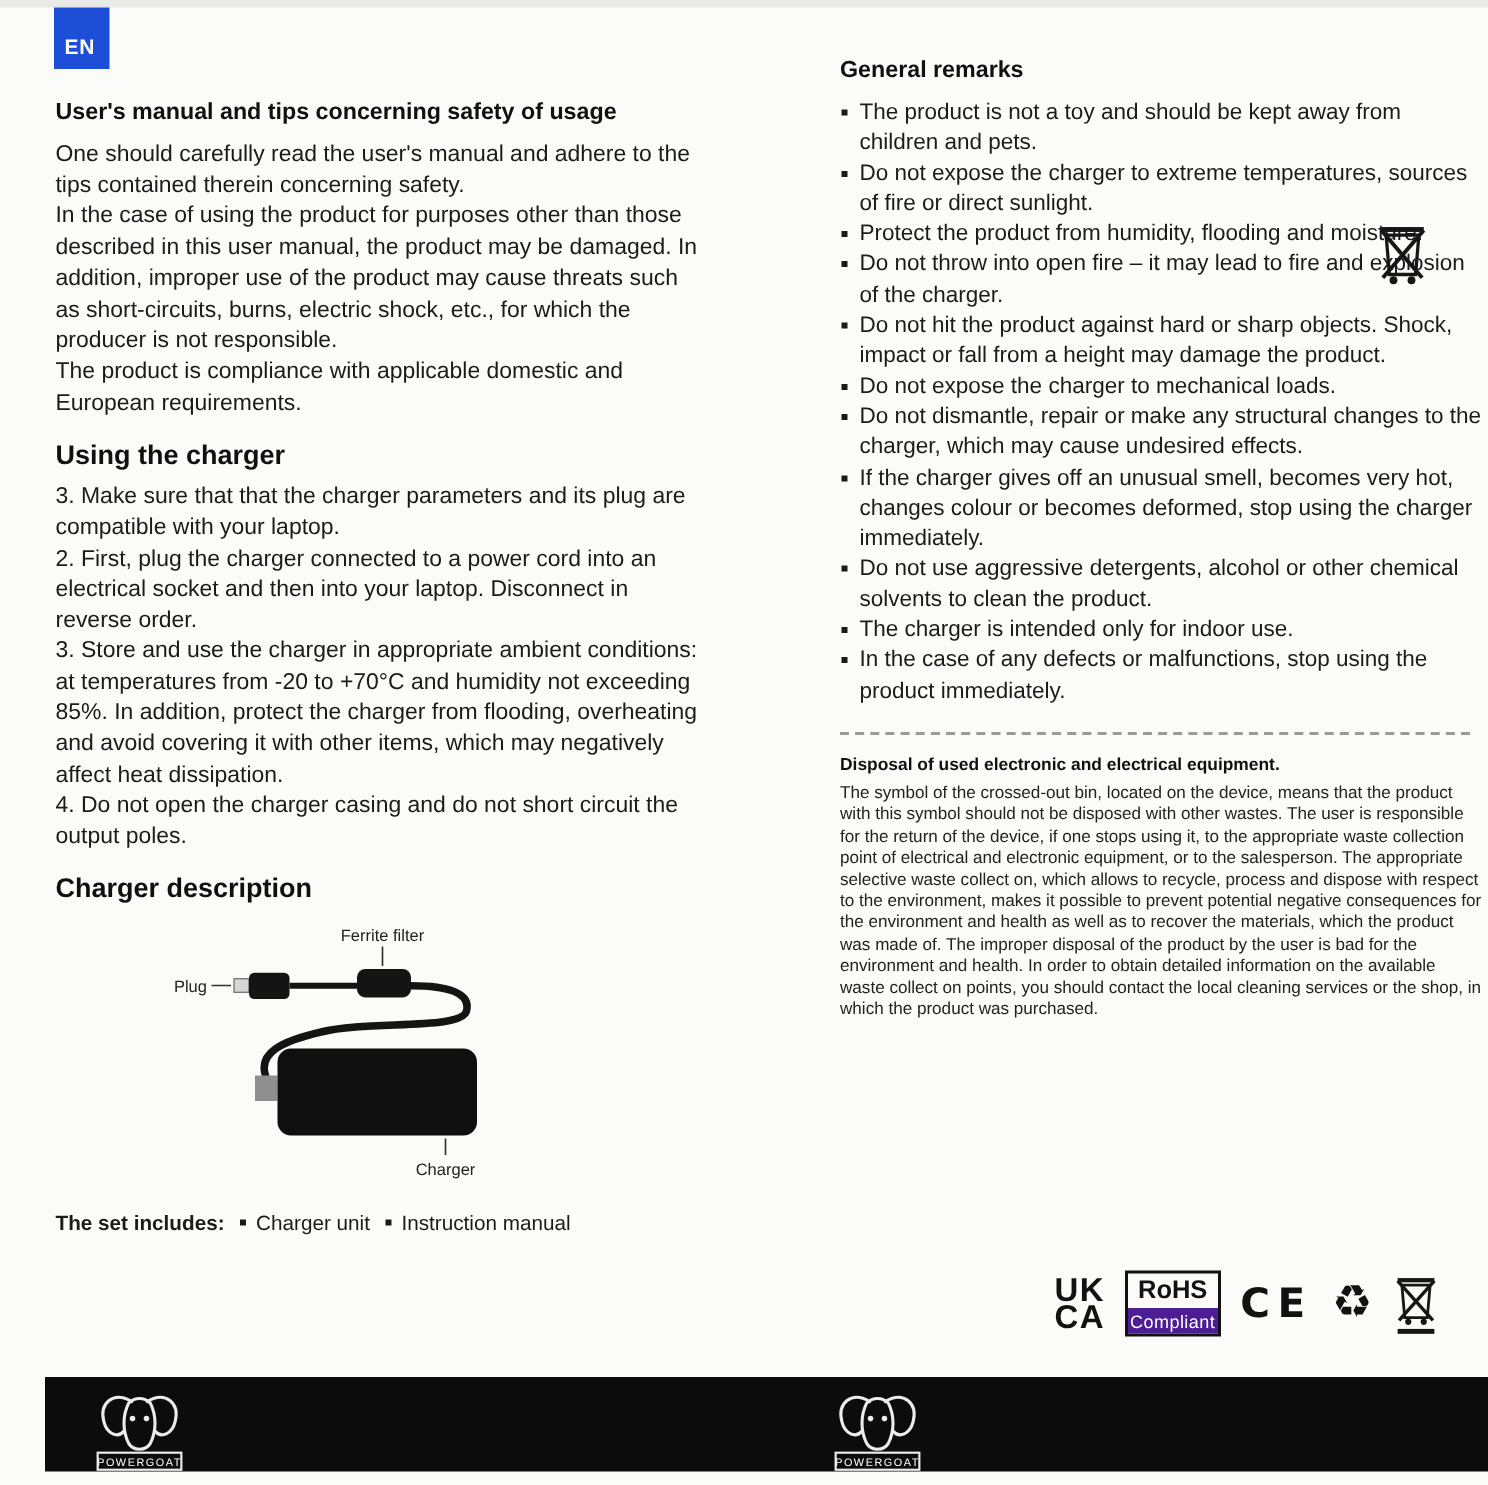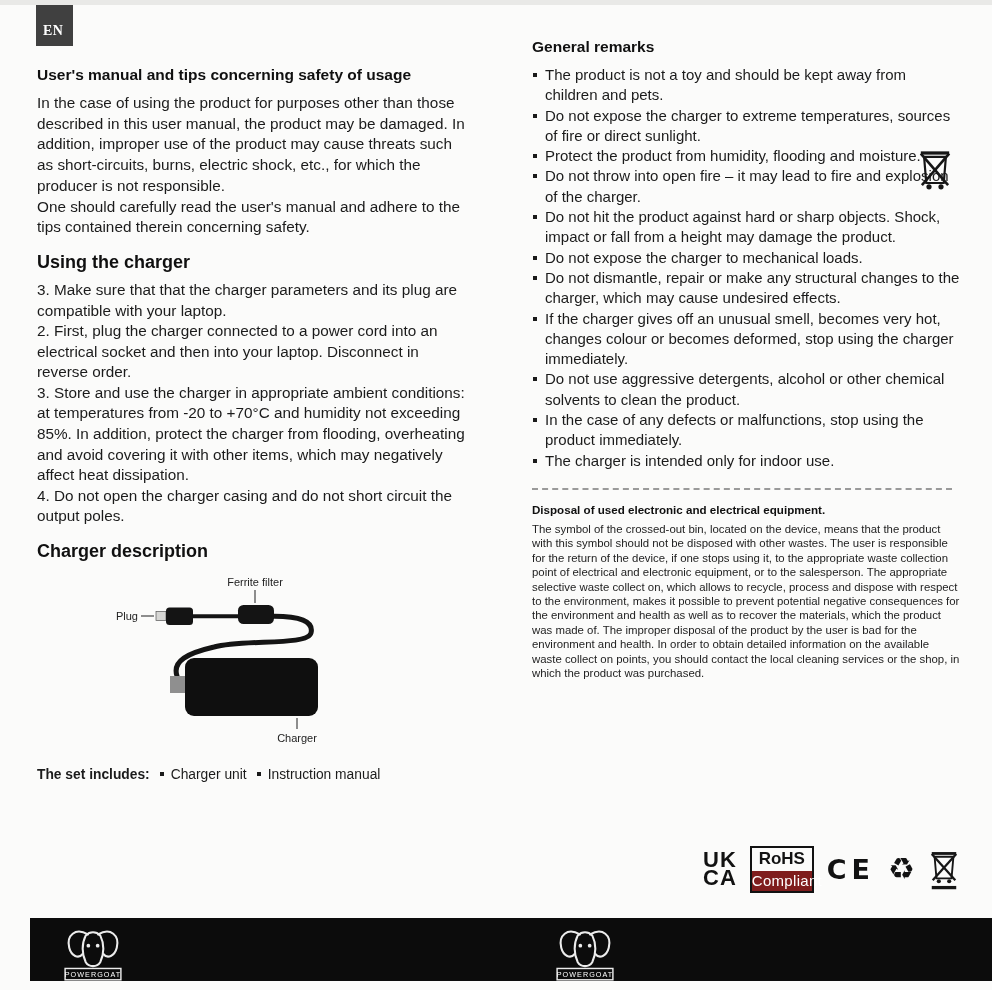--- a/index.html
+++ b/index.html
@@ -4,50 +4,50 @@
 <style>
   html,body{margin:0;padding:0;}
   body{
     width:992px;height:990px;position:relative;overflow:hidden;
     background:#fbfbfa;color:#1b1b1b;
     font-family:"Liberation Sans", sans-serif;
     -webkit-font-smoothing:antialiased;
   }
   .top-edge{position:absolute;left:0;top:0;width:992px;height:5px;background:#e9e9e7;}
   .lang-badge{
-    position:absolute;left:36px;top:5px;width:37px;height:41px;background:#404040;
+    position:absolute;left:36px;top:5px;width:37px;height:41px;background:#1d4ed8;
     color:#ffffff;font-weight:bold;font-size:14px;display:flex;align-items:flex-end;justify-content:flex-start;
-    padding:0 0 7px 7px;box-sizing:border-box;letter-spacing:.5px;font-family:Liberation Serif, serif;
+    padding:0 0 7px 7px;box-sizing:border-box;letter-spacing:.5px;
   }
   
   .left-col{position:absolute;left:37px;top:66px;width:434px;}
   .h-main{font-size:15.5px;font-weight:bold;margin:0 0 9px 0;color:#101010;}
   .body-text{font-size:15.3px;line-height:20.7px;margin:0;}
   .body-text p{margin:0;}
   .h-sub{font-size:18px;font-weight:bold;margin:14px 0 7px 0;color:#101010;}
   ol.plain{list-style:none;margin:0;padding:0;font-size:15.3px;line-height:20.6px;}
   ol.plain li{margin:0;}
   .diagram{display:block;margin:10px 0 0 0;}
   .set-line{margin-top:15px;font-size:13.8px;}
   .set-label{font-weight:bold;}
   .sq{display:inline-block;width:4px;height:4px;background:#1a1a1a;margin:0 7px 3px 10px;vertical-align:middle;}
   
-  .right-col{position:absolute;left:532px;top:38px;width:428px;}
+  .right-col{position:absolute;left:560px;top:38px;width:428px;}
   .remarks{list-style:none;margin:0;padding:0;font-size:15px;line-height:20.3px;}
   .remarks li{position:relative;padding-left:13px;}
   .remarks li::before{content:"";position:absolute;left:1px;top:8px;width:4px;height:4px;background:#1a1a1a;}
   .dashed-divider{border:none;border-top:2px dashed #9a9a9a;margin:17px 0 13px 0;width:420px;}
   .h-small{font-size:11.6px;font-weight:bold;margin:0 0 6px 0;color:#101010;}
   .fine-print{font-size:11.4px;line-height:14.4px;margin:0;color:#222;}
   
   .marks{position:absolute;left:703px;top:846px;display:flex;align-items:center;gap:13px;height:46px;}
   .ukca{font-weight:bold;font-size:22px;line-height:18px;letter-spacing:1px;color:#121212;}
   .rohs{border:2.5px solid #121212;text-align:center;width:60px;}
   .rohs-top{font-weight:bold;font-size:17px;padding:1px 0 2px 0;color:#121212;}
-  .rohs-bottom{background:#7f1d1d;color:#fff;font-size:15px;padding:1.5px 0;letter-spacing:.3px;}
+  .rohs-bottom{background:#4c1d95;color:#fff;font-size:12px;padding:1.5px 0;letter-spacing:.3px;}
   .ce{font-family:"DejaVu Sans", sans-serif;font-weight:bold;font-size:27px;letter-spacing:5px;color:#121212;}
   .recycle{font-family:"DejaVu Sans", sans-serif;font-size:30px;color:#121212;line-height:1;}
   
   .weee-top{position:absolute;left:916px;top:147px;}
   
   .footer-bar{position:absolute;left:0;top:918px;width:992px;height:63px;background:#0c0c0c;margin-left:30px;}
   .goat-logo{position:absolute;top:5px;}
   .goat-1{left:32px;}
   .goat-2{left:524px;}
 </style>
@@ -58,22 +58,23 @@
 
 <div class="lang-badge">
   <span>EN</span>
 </div>
 
 <div class="left-col">
 
   <h1 class="h-main">User's manual and tips concerning safety of usage</h1>
 
   <div class="body-text">
+    <p>One should carefully read the user's manual and adhere to the tips contained therein concerning safety.</p>
     <p>In the case of using the product for purposes other than those described in this user manual, the product may be damaged. In addition, improper use of the product may cause threats such as short-circuits, burns, electric shock, etc., for which the producer is not responsible.</p>
-    <p>One should carefully read the user's manual and adhere to the tips contained therein concerning safety.</p>
+    <p>The product is compliance with applicable domestic and European requirements.</p>
   </div>
 
   <h2 class="h-sub">Using the charger</h2>
 
   <ol class="plain">
     <li>3. Make sure that that the charger parameters and its plug are compatible with your laptop.</li>
     <li>2. First, plug the charger connected to a power cord into an electrical socket and then into your laptop. Disconnect in reverse order.</li>
     <li>3. Store and use the charger in appropriate ambient conditions: at temperatures from -20 to +70°C and humidity not exceeding 85%. In addition, protect the charger from flooding, overheating and avoid covering it with other items, which may negatively affect heat dissipation.</li>
     <li>4. Do not open the charger casing and do not short circuit the output poles.</li>
   </ol>
@@ -120,22 +121,22 @@
   <ul class="remarks">
     <li>The product is not a toy and should be kept away from children and pets.</li>
     <li>Do not expose the charger to extreme temperatures, sources of fire or direct sunlight.</li>
     <li>Protect the product from humidity, flooding and moisture.</li>
     <li>Do not throw into open fire – it may lead to fire and explosion of the charger.</li>
     <li>Do not hit the product against hard or sharp objects. Shock, impact or fall from a height may damage the product.</li>
     <li>Do not expose the charger to mechanical loads.</li>
     <li>Do not dismantle, repair or make any structural changes to the charger, which may cause undesired effects.</li>
     <li>If the charger gives off an unusual smell, becomes very hot, changes colour or becomes deformed, stop using the charger immediately.</li>
     <li>Do not use aggressive detergents, alcohol or other chemical solvents to clean the product.</li>
+    <li>The charger is intended only for indoor use.</li>
     <li>In the case of any defects or malfunctions, stop using the product immediately.</li>
-    <li>The charger is intended only for indoor use.</li>
   </ul>
 
   <hr class="dashed-divider">
 
   <h3 class="h-small">Disposal of used electronic and electrical equipment.</h3>
   <p class="fine-print">The symbol of the crossed-out bin, located on the device, means that the product with this symbol should not be disposed with other wastes. The user is responsible for the return of the device, if one stops using it, to the appropriate waste collection point of electrical and electronic equipment, or to the salesperson. The appropriate selective waste collect on, which allows to recycle, process and dispose with respect to the environment, makes it possible to prevent potential negative consequences for the environment and health as well as to recover the materials, which the product was made of. The improper disposal of the product by the user is bad for the environment and health. In order to obtain detailed information on the available waste collect on points, you should contact the local cleaning services or the shop, in which the product was purchased.</p>
 
 </div>
 
 <svg class="weee-top" width="38" height="48" viewBox="0 0 34 44" xmlns="http://www.w3.org/2000/svg">

